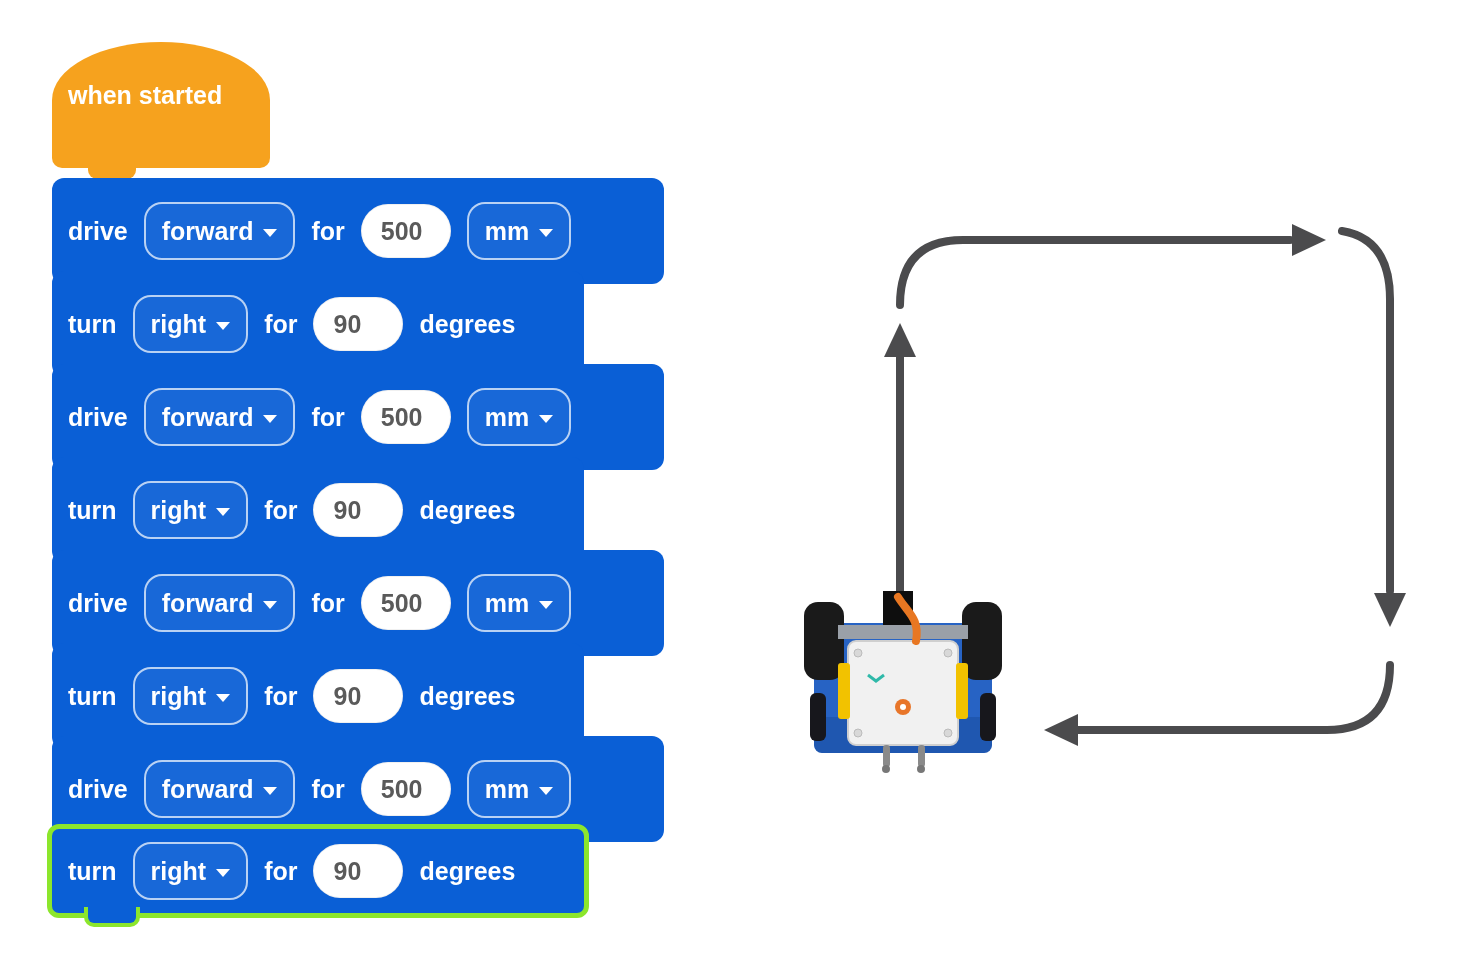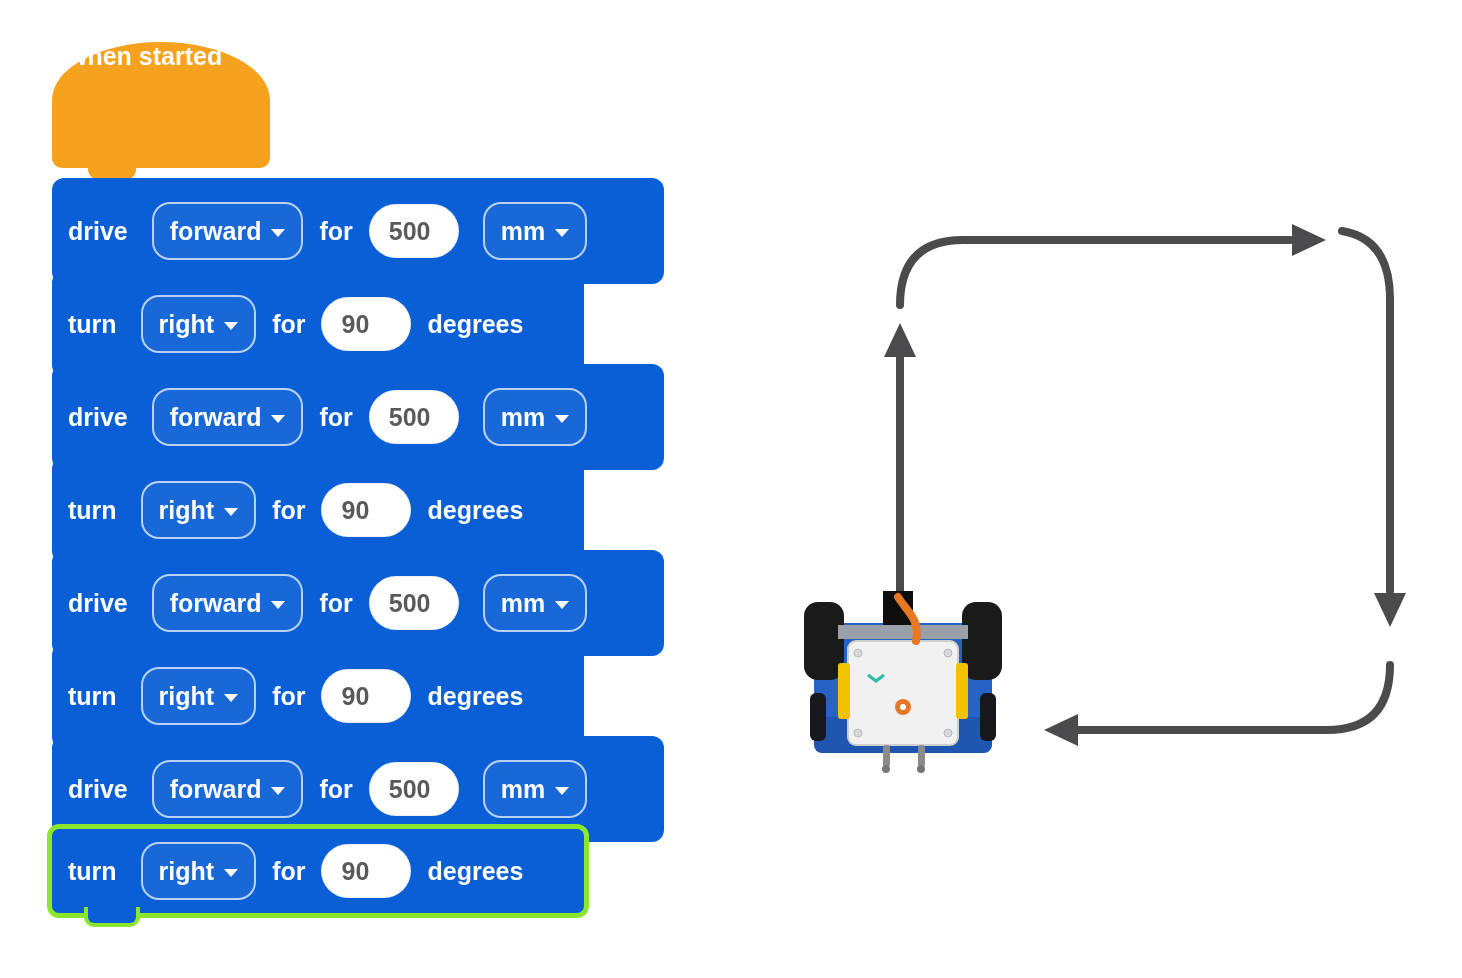--- a/index.html
+++ b/index.html
@@ -11,21 +11,21 @@
   .block{
     position:absolute;left:52px;box-sizing:border-box;
     display:flex;align-items:center;gap:16px;
     padding:0 24px 0 16px;height:106px;border-radius:12px;
     color:#fff;font-weight:700;font-size:25px;
   }
   .block.hat{
     background:var(--hat-orange);
     width:218px;height:126px;top:42px;
     border-radius:109px 109px 10px 10px / 58px 58px 10px 10px;
-    align-items:flex-start;padding:0 0 20px 16px;
+    align-items:center;padding:0 0 20px 16px;
   }
   .block.drive,.block.turn{background:var(--block-blue);}
   .block.drive{width:612px;}
   .block.turn{width:532px;}
   .block.highlight{
     left:47px;width:542px;height:94px;
     border:5px solid var(--highlight-green);
   }
   .tab{
     position:absolute;left:36px;bottom:-11px;width:48px;height:12px;
@@ -37,21 +37,21 @@
     left:32px;bottom:-14px;width:48px;height:16px;
     background:var(--block-blue);
     border:4px solid var(--highlight-green);border-top:0;
     border-radius:0 0 10px 10px;
   }
   .dropdown{
     display:flex;align-items:center;gap:10px;
     height:54px;padding:0 16px;border-radius:18px;
     border:2px solid rgba(255,255,255,.7);
     background:rgba(255,255,255,.06);
-    cursor:pointer;white-space:nowrap;margin-left:8px;
+    cursor:pointer;white-space:nowrap;
   }
   .caret{
     width:0;height:0;margin-top:3px;
     border-left:7px solid transparent;border-right:7px solid transparent;
     border-top:8px solid #fff;
   }
   .value-oval{
     display:flex;align-items:center;justify-content:flex-start;
     min-width:50px;height:54px;padding:0 20px;border-radius:27px;
     background:#fff;color:var(--value-text);

